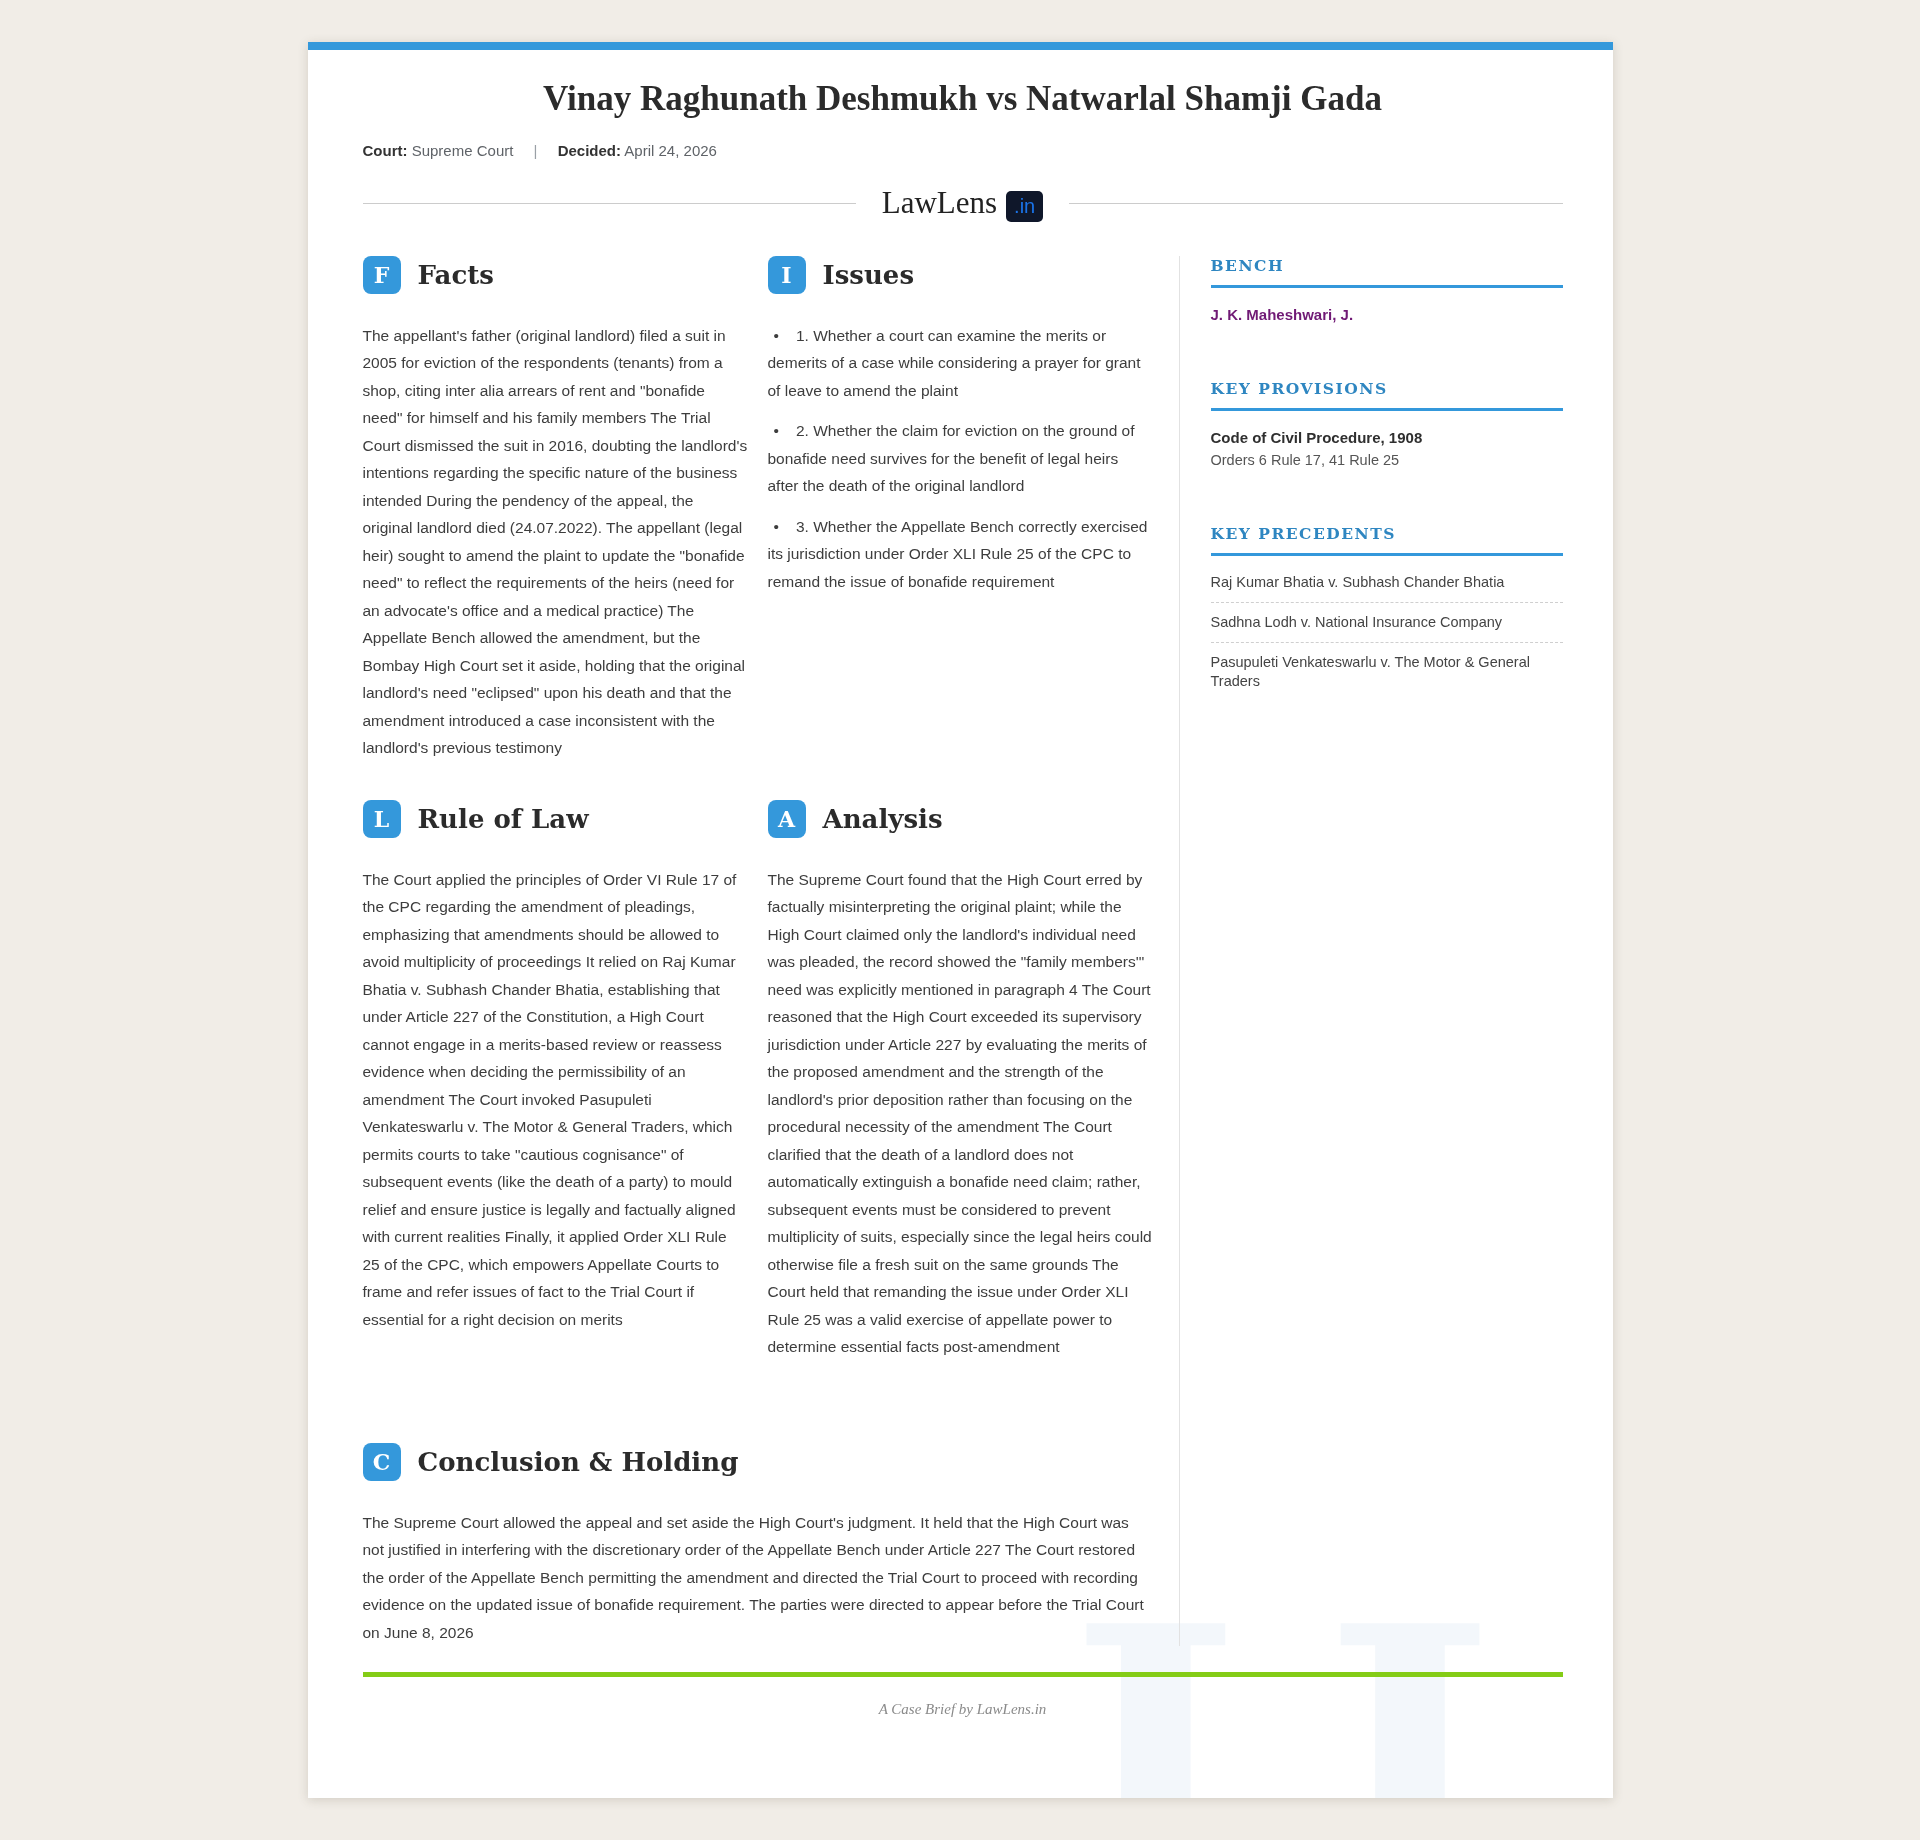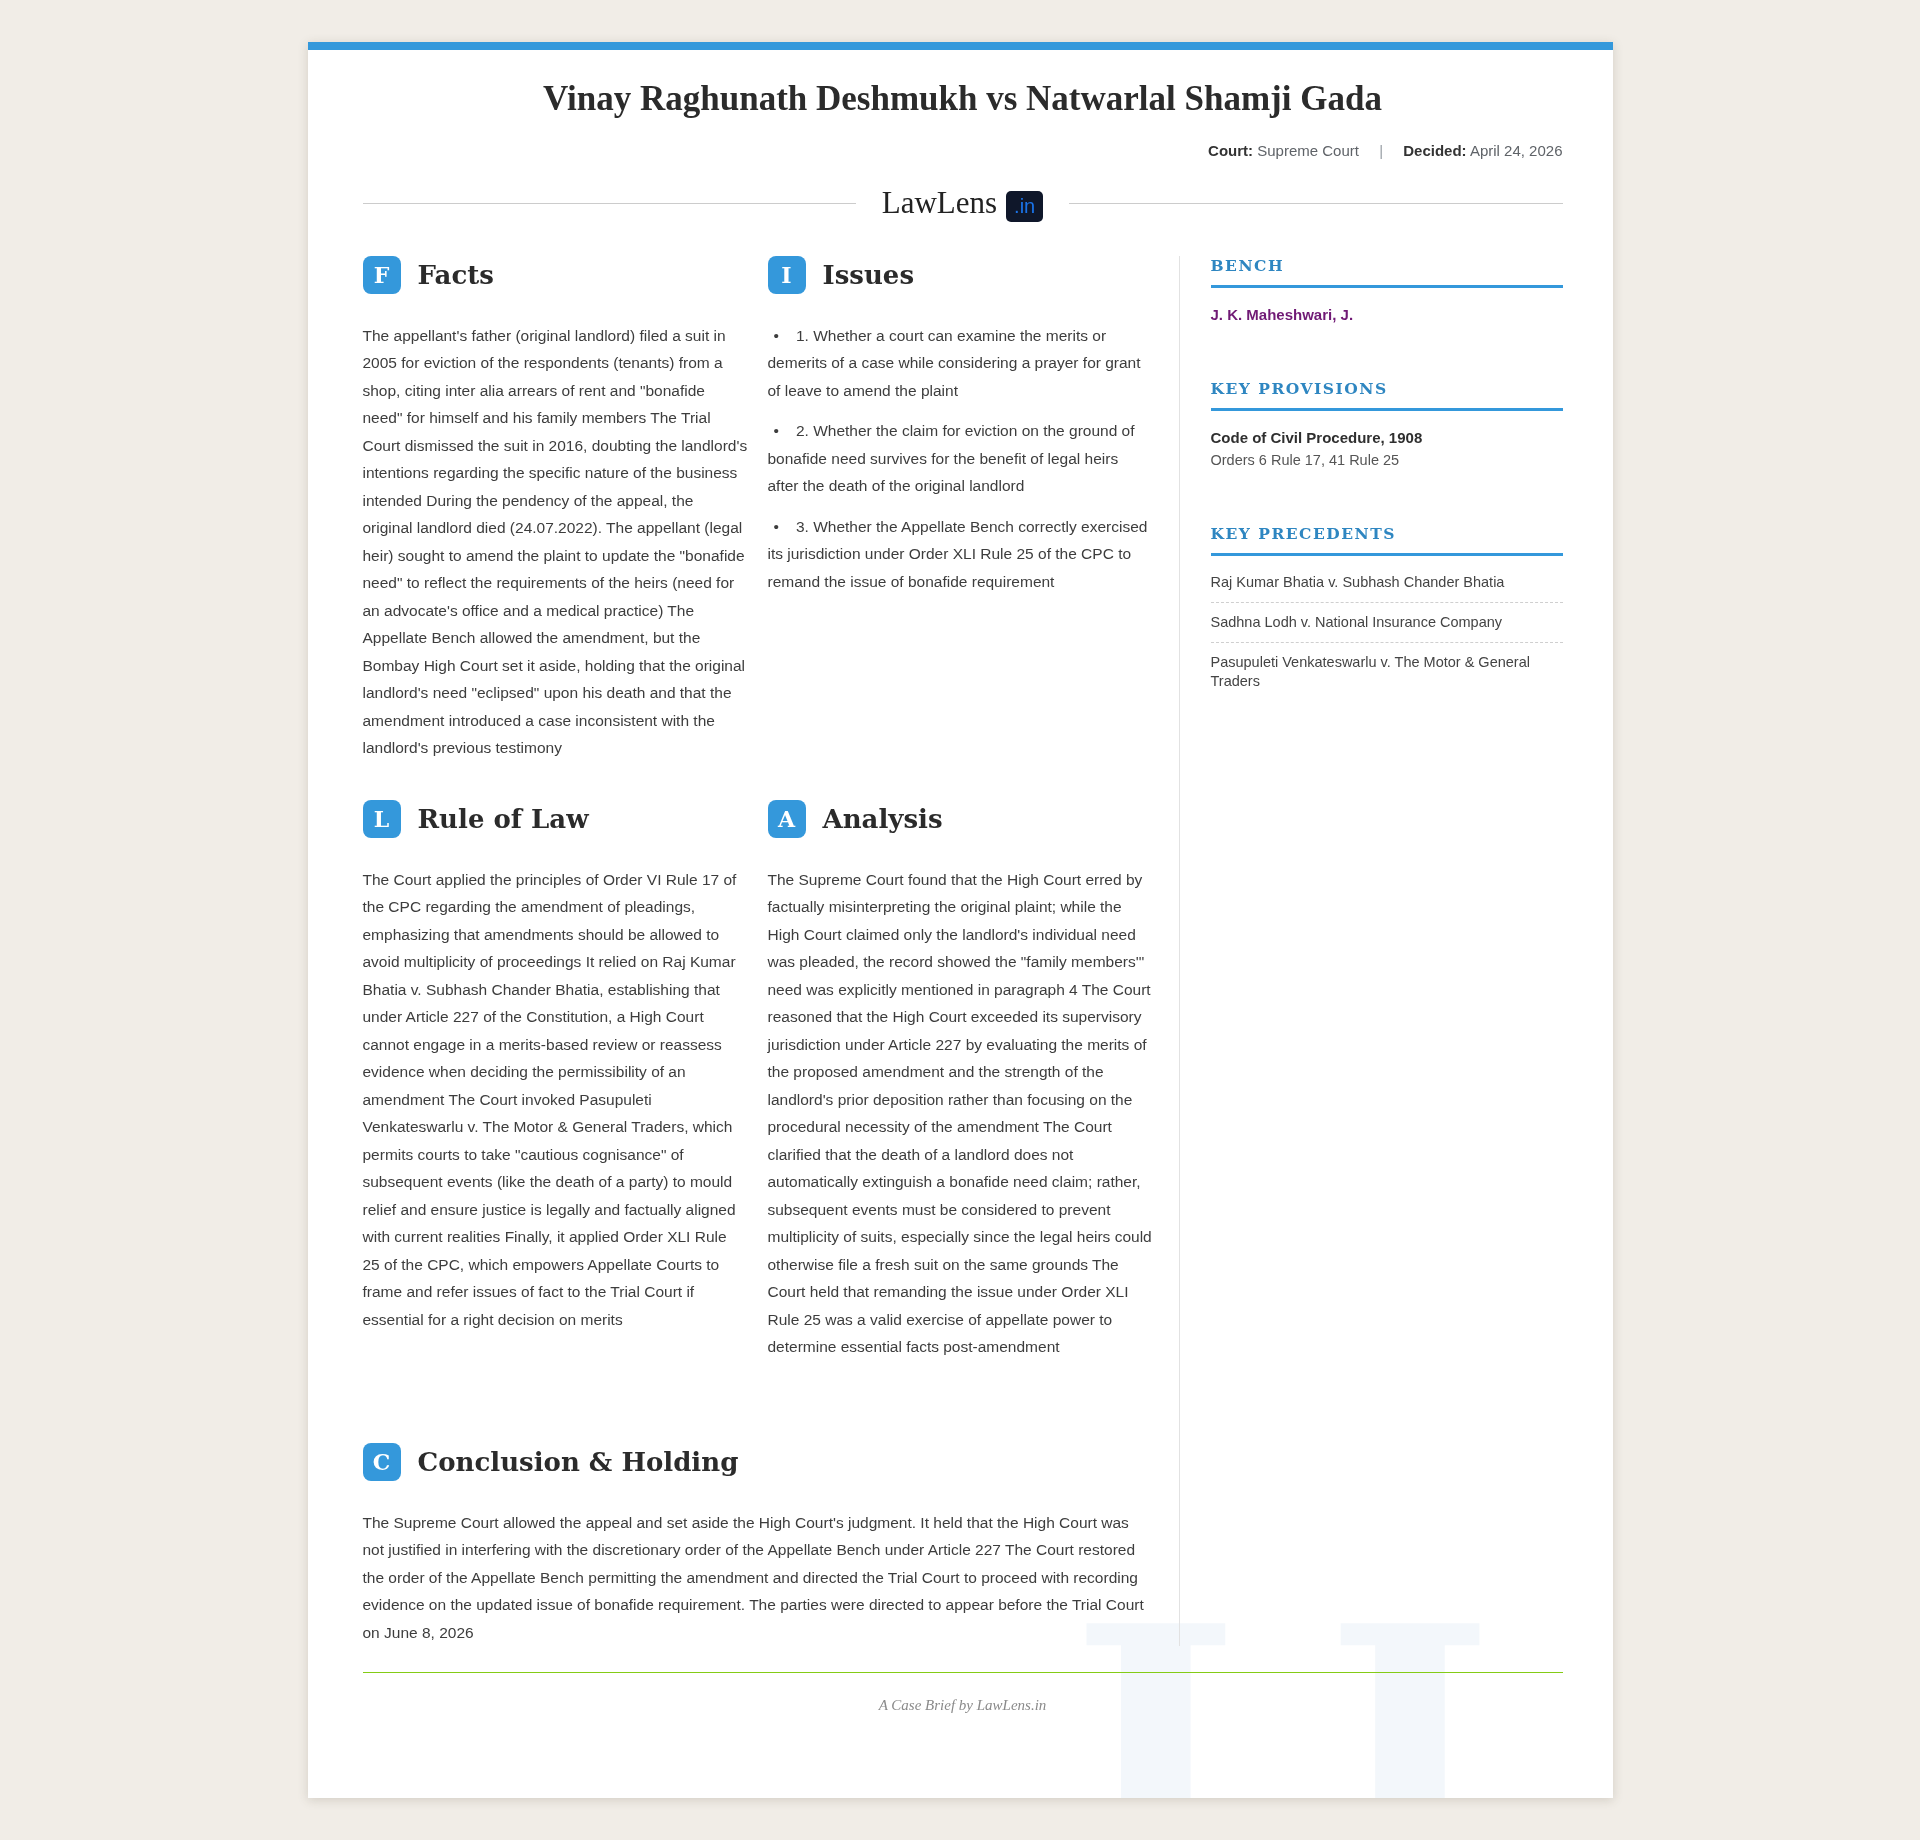--- a/index.html
+++ b/index.html
@@ -41,21 +41,21 @@
   .title {
     font-family: "Liberation Serif", serif;
     font-size: 35px;
     font-weight: bold;
     color: #2b2b2b;
     text-align: center;
     line-height: 1.3;
   }
   .meta {
     margin-top: 20px;
-    text-align: right;
+    text-align: left;
     font-size: 15px;
     color: #5f6368;
   }
   .meta-label { font-weight: bold; color: #333; }
   .meta-sep { color: #9aa0a6; margin: 0 16px; }
   .logo-row {
     display: flex;
     align-items: center;
     gap: 26px;
     margin-top: 26px;
@@ -144,21 +144,21 @@
     line-height: 19px;
   }
   .side-item:last-child { border-bottom: none; }
   .judge-name { font-weight: bold; color: #2f2f2f; font-size: 15px; }
   .judge-name.plain { font-weight: bold; color: #701a75; }
   .author-tag { color: #2e7cd6; font-size: 13px; font-weight: bold; margin-left: 10px; }
   .prov-law { display: block; font-weight: bold; color: #2f2f2f; font-size: 15px; }
   .prov-detail { display: block; color: #555555; font-size: 14.5px; margin-top: 4px; }
   .footer {
     margin-top: 26px;
-    border-top: 1px solid #84cc16;
+    border-top: 5px solid #84cc16;
     padding: 24px 0 40px;
     text-align: center;
   }
   .footer-text {
     font-family: "Liberation Serif", serif;
     font-style: italic;
     font-size: 15px;
     color: #8a8a8a;
   }
 </style>

